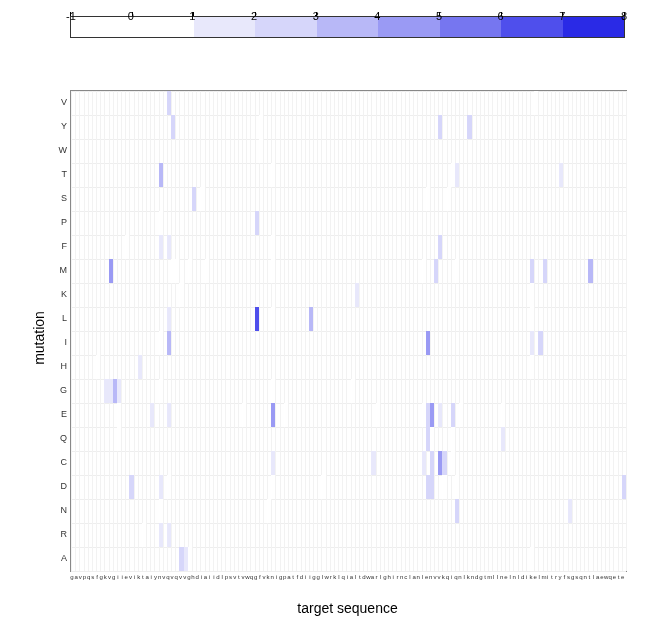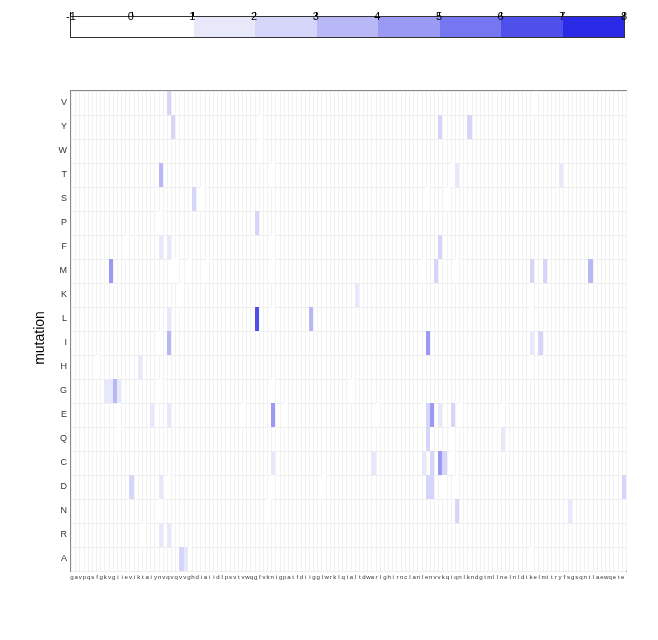--- a/index.html
+++ b/index.html
@@ -368,14 +368,15 @@
         <div class="hm-cell" style="left: 95.9774px; top: 432px; width: 4.17293px; height: 24px; background: rgb(232, 232, 251);"></div>
         <div class="hm-cell" style="left: 70.9398px; top: 432px; width: 4.17293px; height: 24px; background: rgb(255, 255, 255);"></div>
         <div class="hm-cell" style="left: 108.496px; top: 456px; width: 4.17293px; height: 24px; background: rgb(214, 214, 250);"></div>
         <div class="hm-cell" style="left: 112.669px; top: 456px; width: 4.17293px; height: 24px; background: rgb(232, 232, 251);"></div>
         <div class="hm-cell" style="left: 116.842px; top: 456px; width: 4.17293px; height: 24px; background: rgb(255, 255, 255);"></div>
         <div class="hm-cell" style="left: 459.023px; top: 456px; width: 4.17293px; height: 24px; background: rgb(255, 255, 255);"></div>
       </div>
 </div>
 
 <div class="x-labels"><span style="width: 4.17293px;">g</span><span style="width: 4.17293px;">a</span><span style="width: 4.17293px;">v</span><span style="width: 4.17293px;">p</span><span style="width: 4.17293px;">q</span><span style="width: 4.17293px;">s</span><span style="width: 4.17293px;">f</span><span style="width: 4.17293px;">g</span><span style="width: 4.17293px;">k</span><span style="width: 4.17293px;">v</span><span style="width: 4.17293px;">g</span><span style="width: 4.17293px;">i</span><span style="width: 4.17293px;">i</span><span style="width: 4.17293px;">e</span><span style="width: 4.17293px;">v</span><span style="width: 4.17293px;">i</span><span style="width: 4.17293px;">k</span><span style="width: 4.17293px;">t</span><span style="width: 4.17293px;">a</span><span style="width: 4.17293px;">i</span><span style="width: 4.17293px;">y</span><span style="width: 4.17293px;">n</span><span style="width: 4.17293px;">v</span><span style="width: 4.17293px;">q</span><span style="width: 4.17293px;">v</span><span style="width: 4.17293px;">q</span><span style="width: 4.17293px;">v</span><span style="width: 4.17293px;">v</span><span style="width: 4.17293px;">g</span><span style="width: 4.17293px;">h</span><span style="width: 4.17293px;">d</span><span style="width: 4.17293px;">i</span><span style="width: 4.17293px;">a</span><span style="width: 4.17293px;">i</span><span style="width: 4.17293px;">i</span><span style="width: 4.17293px;">d</span><span style="width: 4.17293px;">l</span><span style="width: 4.17293px;">p</span><span style="width: 4.17293px;">s</span><span style="width: 4.17293px;">v</span><span style="width: 4.17293px;">t</span><span style="width: 4.17293px;">v</span><span style="width: 4.17293px;">w</span><span style="width: 4.17293px;">q</span><span style="width: 4.17293px;">g</span><span style="width: 4.17293px;">f</span><span style="width: 4.17293px;">v</span><span style="width: 4.17293px;">k</span><span style="width: 4.17293px;">n</span><span style="width: 4.17293px;">i</span><span style="width: 4.17293px;">g</span><span style="width: 4.17293px;">p</span><span style="width: 4.17293px;">a</span><span style="width: 4.17293px;">t</span><span style="width: 4.17293px;">f</span><span style="width: 4.17293px;">d</span><span style="width: 4.17293px;">i</span><span style="width: 4.17293px;">i</span><span style="width: 4.17293px;">g</span><span style="width: 4.17293px;">g</span><span style="width: 4.17293px;">l</span><span style="width: 4.17293px;">w</span><span style="width: 4.17293px;">r</span><span style="width: 4.17293px;">k</span><span style="width: 4.17293px;">l</span><span style="width: 4.17293px;">q</span><span style="width: 4.17293px;">i</span><span style="width: 4.17293px;">a</span><span style="width: 4.17293px;">l</span><span style="width: 4.17293px;">t</span><span style="width: 4.17293px;">d</span><span style="width: 4.17293px;">w</span><span style="width: 4.17293px;">a</span><span style="width: 4.17293px;">r</span><span style="width: 4.17293px;">l</span><span style="width: 4.17293px;">g</span><span style="width: 4.17293px;">h</span><span style="width: 4.17293px;">i</span><span style="width: 4.17293px;">r</span><span style="width: 4.17293px;">n</span><span style="width: 4.17293px;">c</span><span style="width: 4.17293px;">l</span><span style="width: 4.17293px;">a</span><span style="width: 4.17293px;">n</span><span style="width: 4.17293px;">l</span><span style="width: 4.17293px;">e</span><span style="width: 4.17293px;">n</span><span style="width: 4.17293px;">v</span><span style="width: 4.17293px;">v</span><span style="width: 4.17293px;">k</span><span style="width: 4.17293px;">q</span><span style="width: 4.17293px;">i</span><span style="width: 4.17293px;">q</span><span style="width: 4.17293px;">n</span><span style="width: 4.17293px;">l</span><span style="width: 4.17293px;">k</span><span style="width: 4.17293px;">n</span><span style="width: 4.17293px;">d</span><span style="width: 4.17293px;">g</span><span style="width: 4.17293px;">t</span><span style="width: 4.17293px;">m</span><span style="width: 4.17293px;">l</span><span style="width: 4.17293px;">l</span><span style="width: 4.17293px;">n</span><span style="width: 4.17293px;">e</span><span style="width: 4.17293px;">l</span><span style="width: 4.17293px;">n</span><span style="width: 4.17293px;">l</span><span style="width: 4.17293px;">d</span><span style="width: 4.17293px;">i</span><span style="width: 4.17293px;">k</span><span style="width: 4.17293px;">e</span><span style="width: 4.17293px;">l</span><span style="width: 4.17293px;">m</span><span style="width: 4.17293px;">i</span><span style="width: 4.17293px;">t</span><span style="width: 4.17293px;">r</span><span style="width: 4.17293px;">y</span><span style="width: 4.17293px;">f</span><span style="width: 4.17293px;">s</span><span style="width: 4.17293px;">g</span><span style="width: 4.17293px;">s</span><span style="width: 4.17293px;">q</span><span style="width: 4.17293px;">n</span><span style="width: 4.17293px;">t</span><span style="width: 4.17293px;">l</span><span style="width: 4.17293px;">a</span><span style="width: 4.17293px;">e</span><span style="width: 4.17293px;">w</span><span style="width: 4.17293px;">q</span><span style="width: 4.17293px;">e</span><span style="width: 4.17293px;">t</span><span style="width: 4.17293px;">e</span></div>
+<div class="x-axis-title">target sequence</div>
 
 </div>
 
 </body></html>

